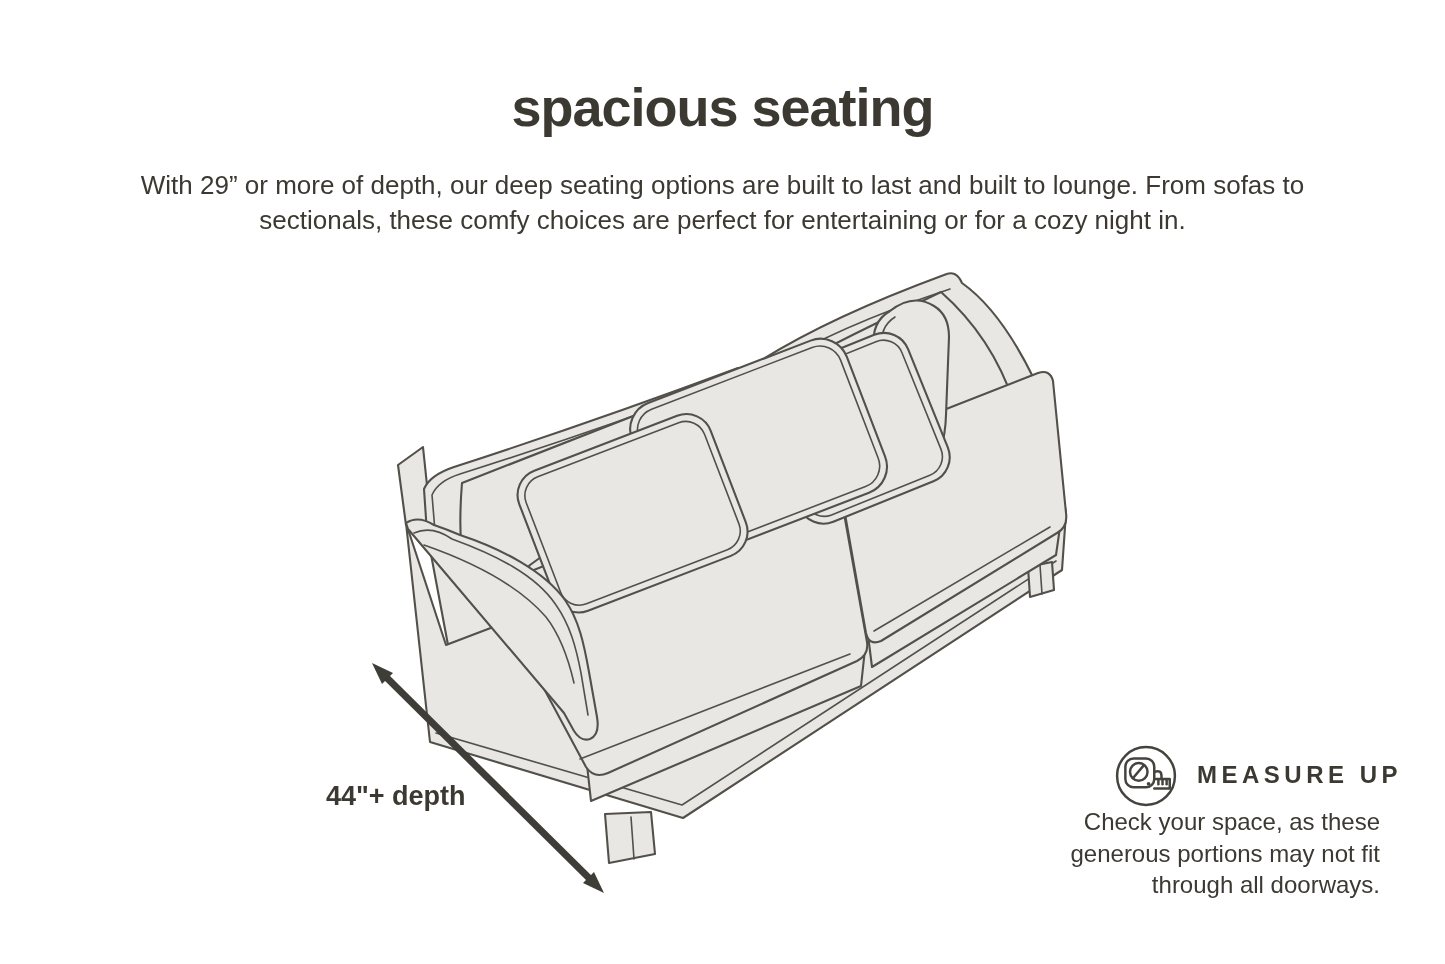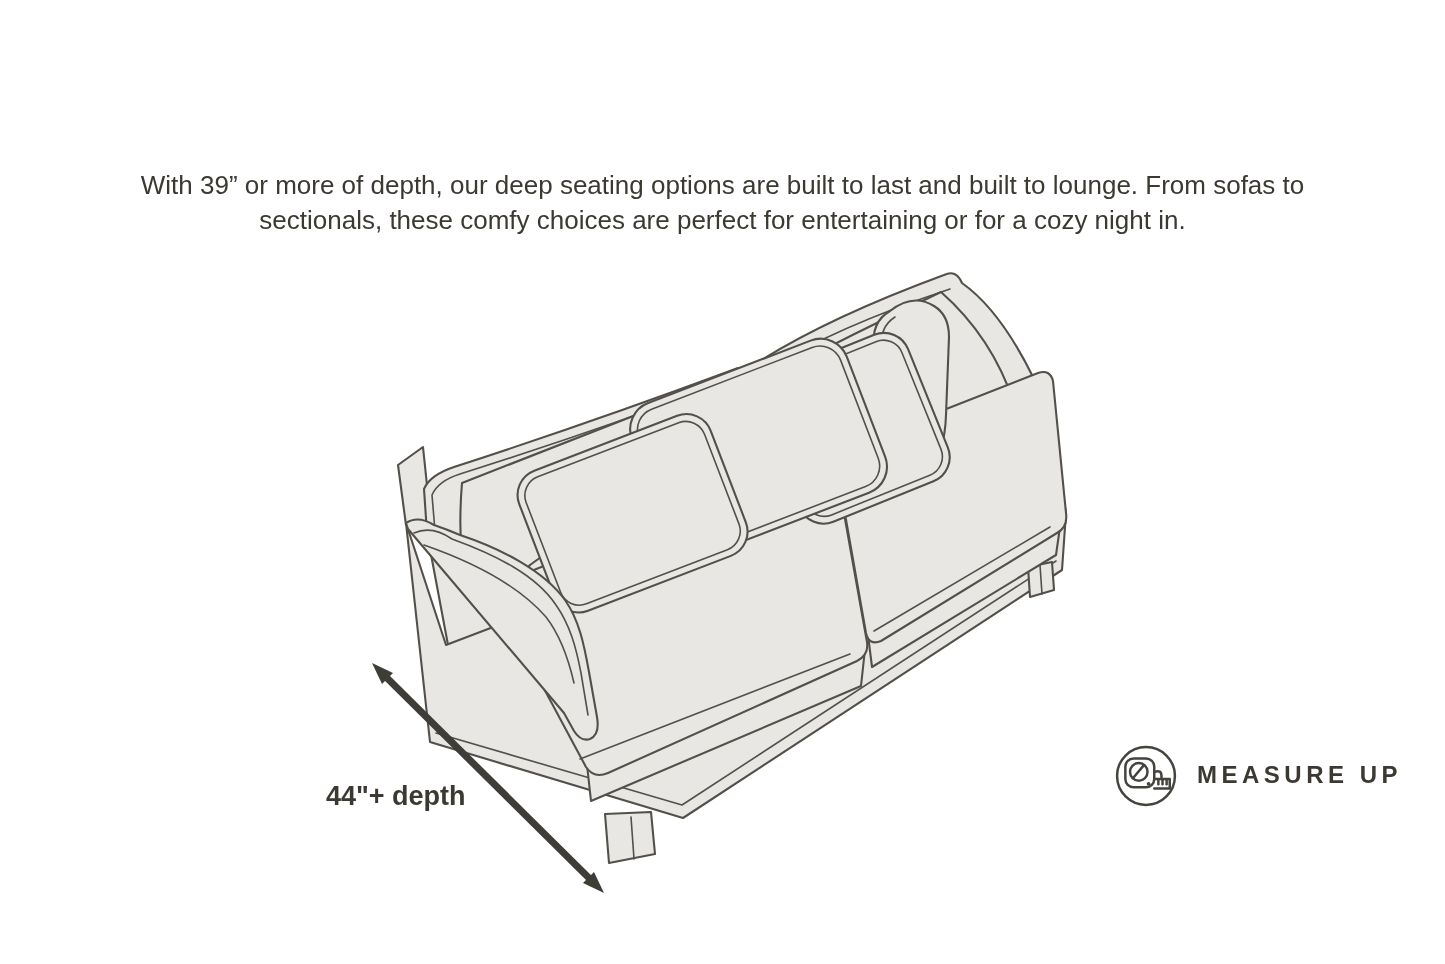--- a/index.html
+++ b/index.html
@@ -49,22 +49,23 @@
   .mu-note{
     position:absolute;left:1058px;top:806px;width:322px;text-align:right;
     font-size:24px;line-height:31.5px;color:var(--ink);
   }
 </style>
 </head>
 <body>
 
 <div class="stage">
 
+  <h1 class="title">spacious seating</h1>
 
-  <p class="desc">With 39” or more of depth, our deep seating options are built to last and built to lounge. From sofas to sectionals, these comfy choices are perfect for entertaining or for a cozy night in.</p>
+  <p class="desc">With 29” or more of depth, our deep seating options are built to last and built to lounge. From sofas to sectionals, these comfy choices are perfect for entertaining or for a cozy night in.</p>
 
   <div class="sofa-wrap">
     <svg viewBox="0 0 770 660">
       <g class="ln">
 
         <g>
           <path d="M 73,182 L 48,200 L 56,260 L 82,268 Z"></path>
         </g>
 
         <g>
@@ -146,14 +147,15 @@
       <path d="M 39,27 Q 46,24.5 46,31 L 46,34"></path>
       <path d="M 39,34 L 54,34 L 54,43 L 39,43"></path>
       <line x1="43" y1="35" x2="43" y2="39"></line>
       <line x1="47" y1="35" x2="47" y2="39"></line>
       <line x1="51" y1="35" x2="51" y2="39"></line>
     </svg>
   </div>
 
   <div class="mu-title">MEASURE UP</div>
 
+  <div class="mu-note">Check your space, as these generous portions may not fit through all doorways.</div>
 
 </div>
 
 </body></html>

